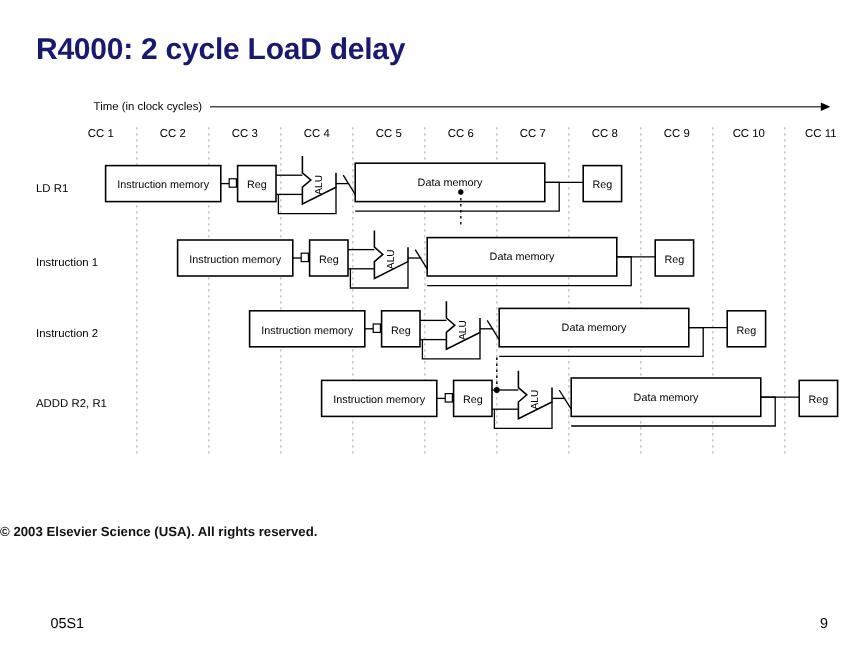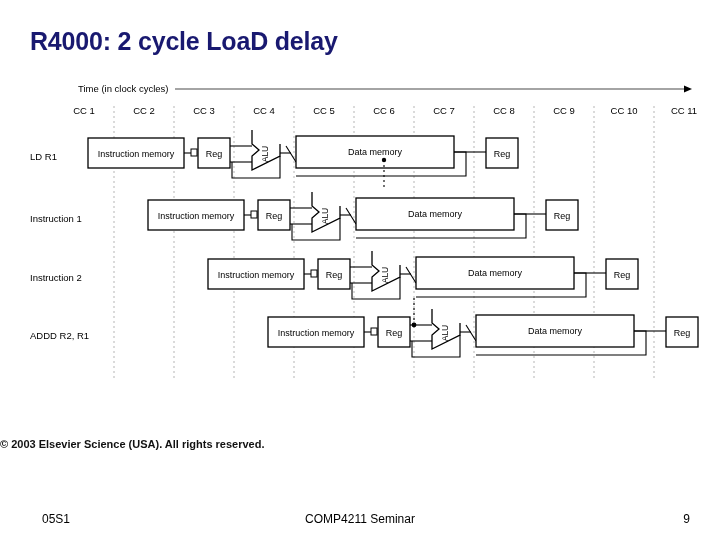--- a/index.html
+++ b/index.html
@@ -222,15 +222,14 @@
       <line x1="414" y1="228" x2="414" y2="255" stroke="#000000" stroke-width="1.2" stroke-dasharray="2,3"></line>
     </g>
 
   </svg>
 </div>
 
 <div id="copyright">© 2003 Elsevier Science (USA). All rights reserved.</div>
 
 <div id="footer">
   <span class="f-left">05S1</span>
-  <span class="f-center">COMP4211 Seminar</span>
   <span class="f-right">9</span>
 </div>
 
 </body></html>

